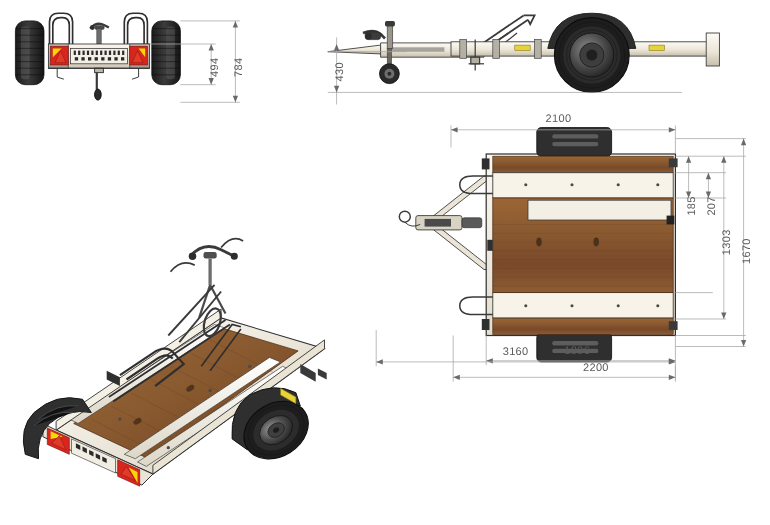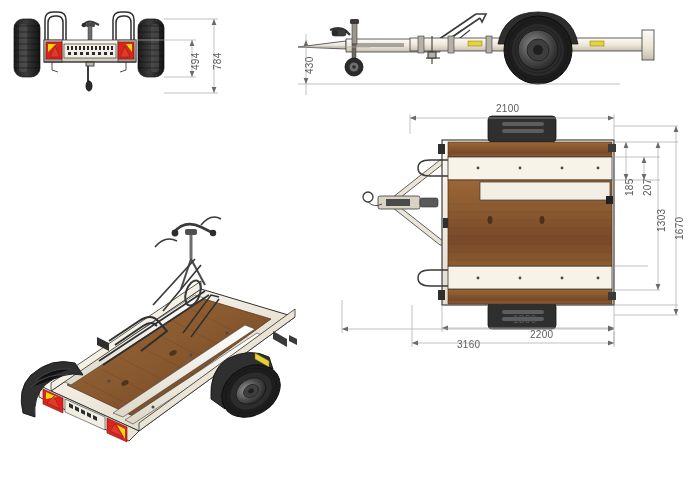--- a/index.html
+++ b/index.html
@@ -396,21 +396,21 @@
     <g stroke="#a7a7a7" stroke-width=".7" fill="none">
       <line x1="342" y1="300" x2="342" y2="333"></line>
       <line x1="614" y1="332" x2="614" y2="345"></line>
       <line x1="342" y1="329" x2="614" y2="329"></line>
     </g>
     <g fill="#6a6a6a">
       <polygon points="342,329 348,326.6 348,331.4"></polygon>
       <polygon points="614,329 608,326.6 608,331.4"></polygon>
     </g>
   </svg>
-  <div class="dimtext" style="left:457px;top:315px;margin-top:24px;">3160</div>
+  <div class="dimtext" style="left:457px;top:315px;">3160</div>
 
   <div class="view" style="left:5px;top:185px;width:320px;height:285px;">
     <svg width="320" height="285" viewBox="0 0 320 285">
       <defs>
         <linearGradient id="isoWood" x1="0" y1="0" x2="1" y2="1">
           <stop offset="0" stop-color="#9d6837"></stop>
             <stop offset=".45" stop-color="#8a5a30"></stop>
           <stop offset="1" stop-color="#70431f"></stop>
         </linearGradient>
         <linearGradient id="isoBody" x1="0" y1="0" x2="1" y2="1">

